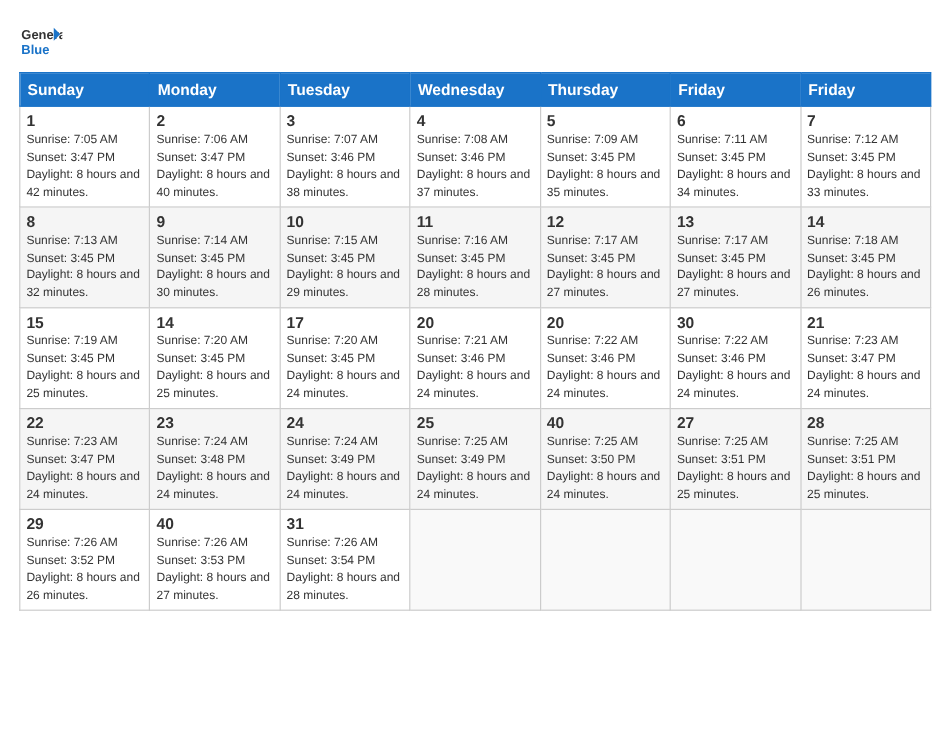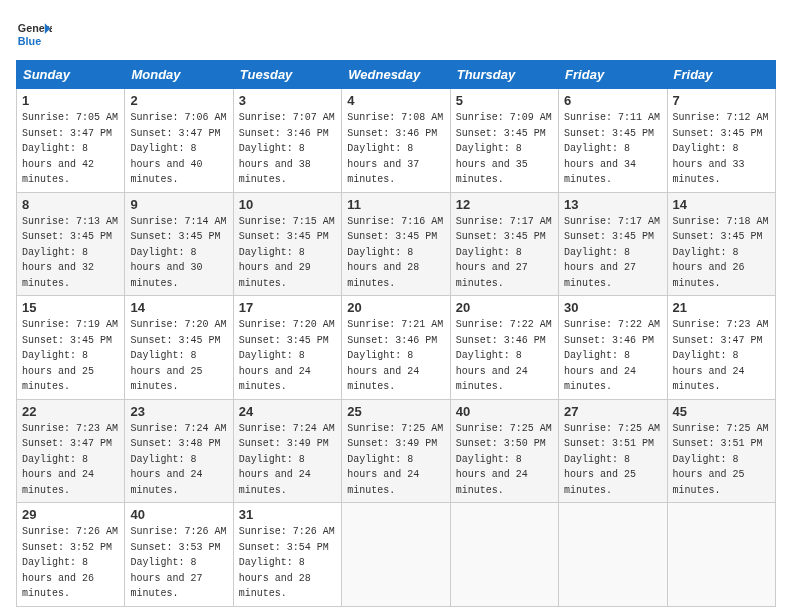--- a/index.html
+++ b/index.html
@@ -44,21 +44,20 @@
       margin-top: 8px;
     }
     .calendar th {
       background: #1a73c8;
       color: #fff;
       font-size: 13px;
       font-weight: bold;
       text-align: left;
       padding: 6px 6px;
       border: 1px solid #1a73c8;
-      font-style: italic;
     }
     .calendar td {
       border: 1px solid #ccc;
       vertical-align: top;
       padding: 4px 5px;
       width: calc(100%/7);
       background: #fff;
       font-size: 10.5px;
       color: #333;
       min-height: 80px;
@@ -69,21 +68,20 @@
     .day-number {
       font-size: 13px;
       font-weight: bold;
       display: block;
       margin-bottom: 2px;
     }
     .day-info {
       font-size: 10px;
       line-height: 1.45;
       color: #333;
-      font-family: Liberation Mono, monospace;
     }
     .empty-cell {
       background: #f9f9f9 !important;
     }
   </style>
 </head>
 <body>
 
 <div class="header-logo">
   <div class="logo">
@@ -221,21 +219,21 @@
       </td>
         <td>
         <span class="day-number">40</span>
         <span class="day-info">Sunrise: 7:25 AM<br>Sunset: 3:50 PM<br>Daylight: 8 hours and 24 minutes.</span>
       </td>
         <td>
         <span class="day-number">27</span>
         <span class="day-info">Sunrise: 7:25 AM<br>Sunset: 3:51 PM<br>Daylight: 8 hours and 25 minutes.</span>
       </td>
         <td>
-        <span class="day-number">45</span>
+        <span class="day-number">28</span>
         <span class="day-info">Sunrise: 7:25 AM<br>Sunset: 3:51 PM<br>Daylight: 8 hours and 25 minutes.</span>
       </td>
       </tr>
       <tr>
         <td>
         <span class="day-number">29</span>
         <span class="day-info">Sunrise: 7:26 AM<br>Sunset: 3:52 PM<br>Daylight: 8 hours and 26 minutes.</span>
       </td>
         <td>
         <span class="day-number">40</span>

